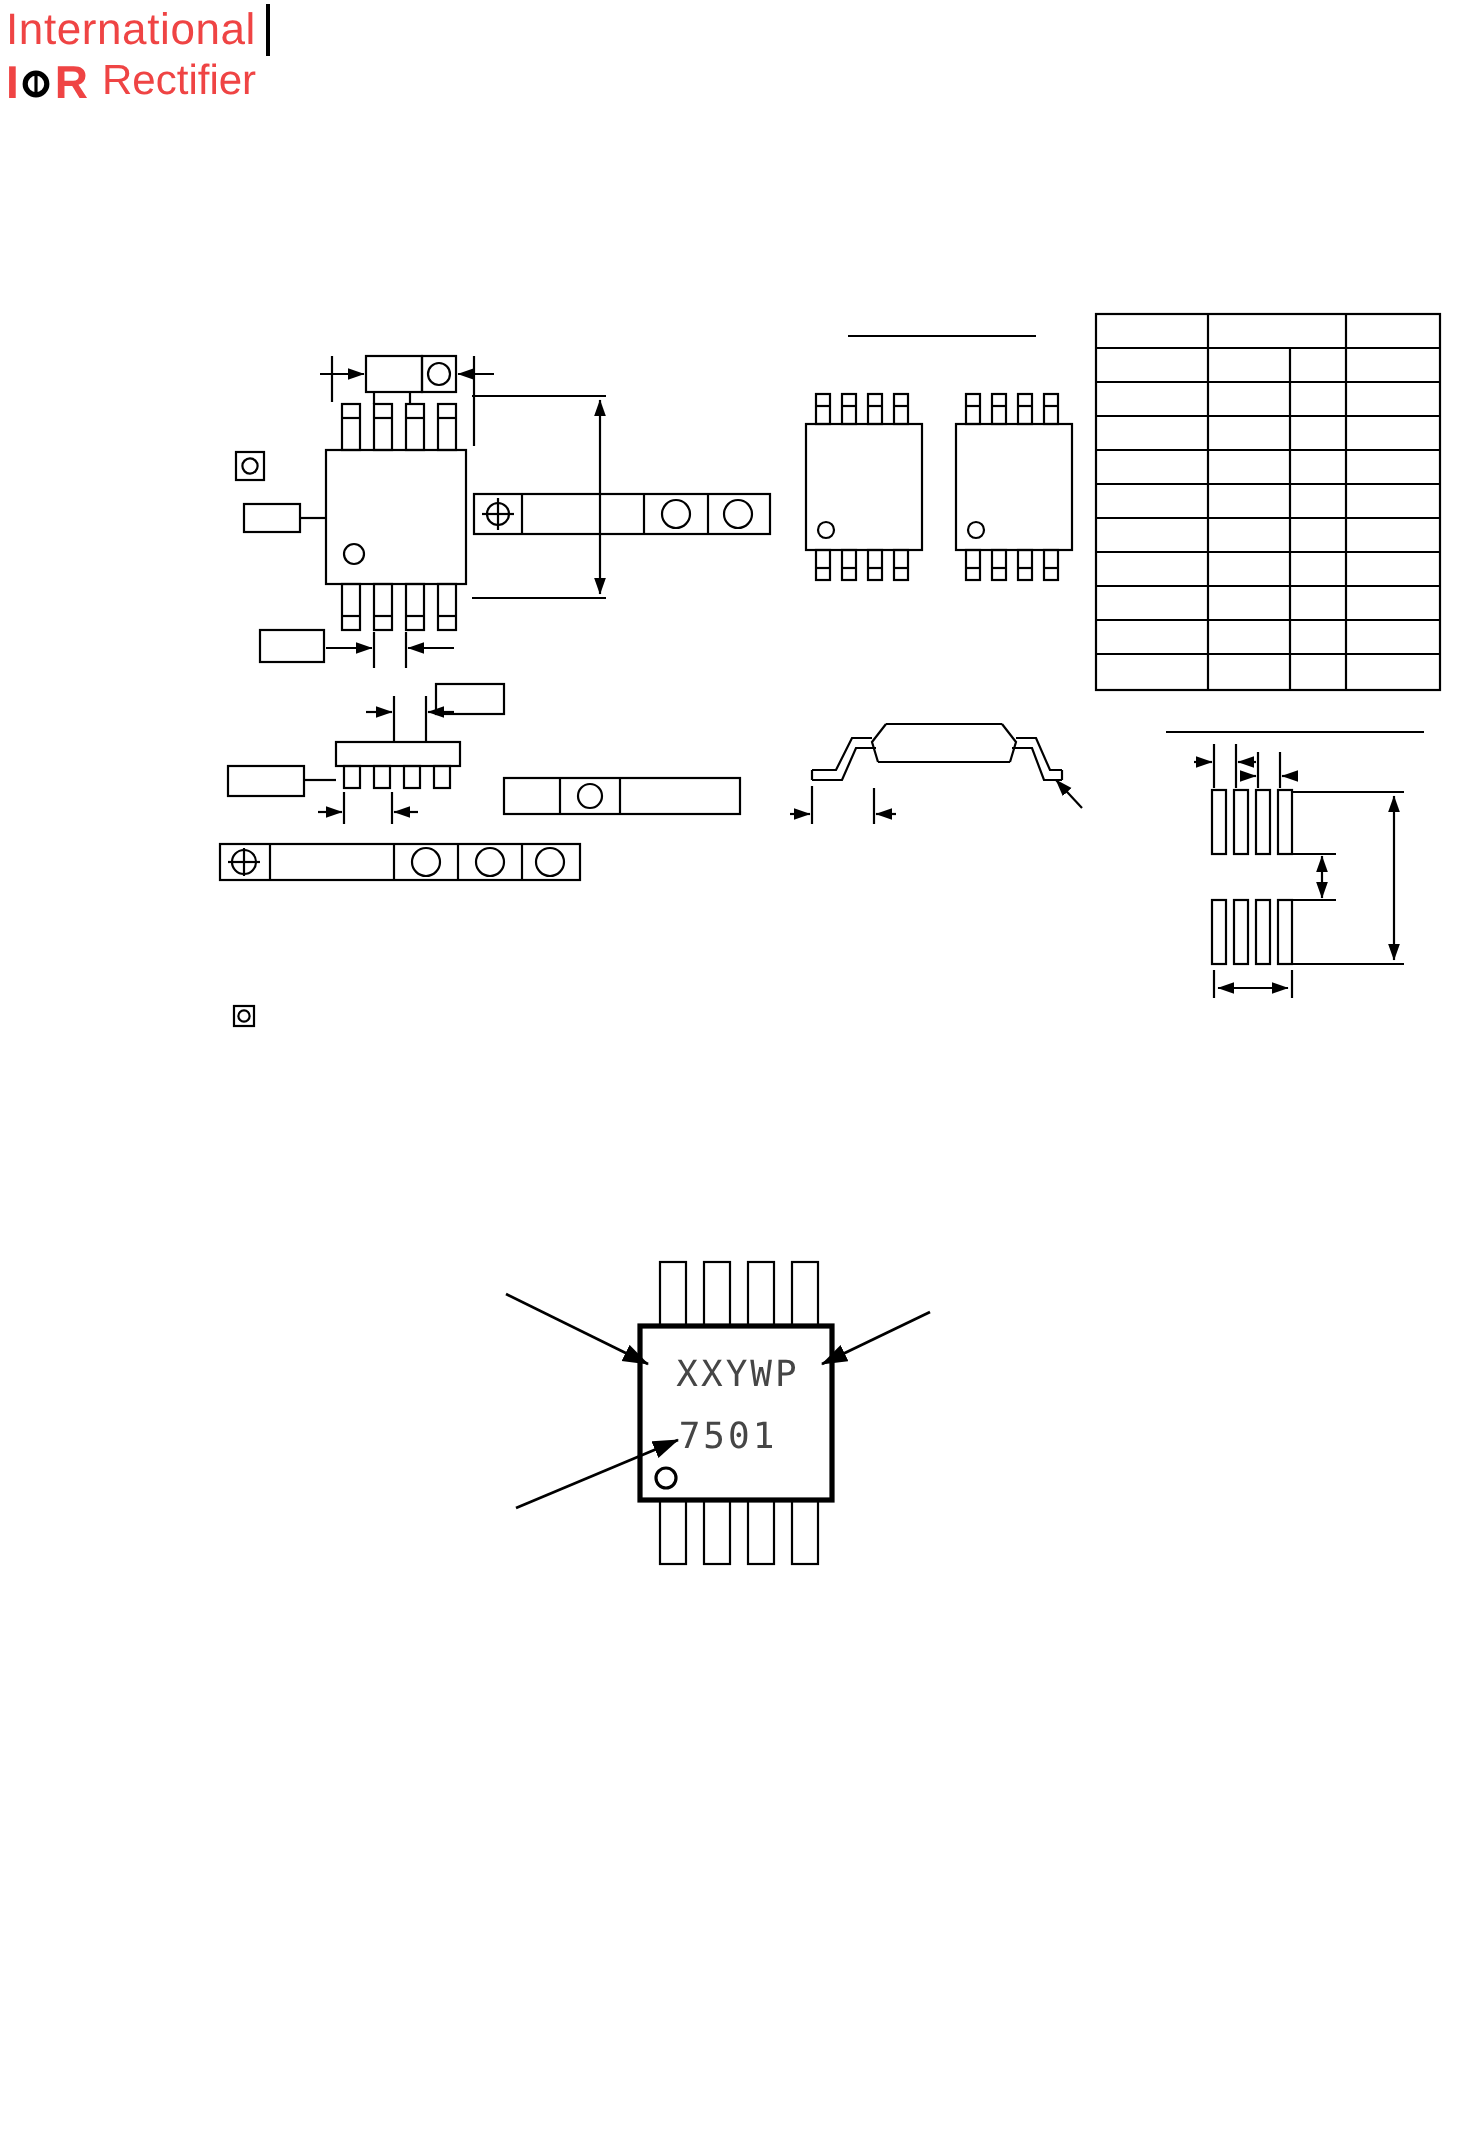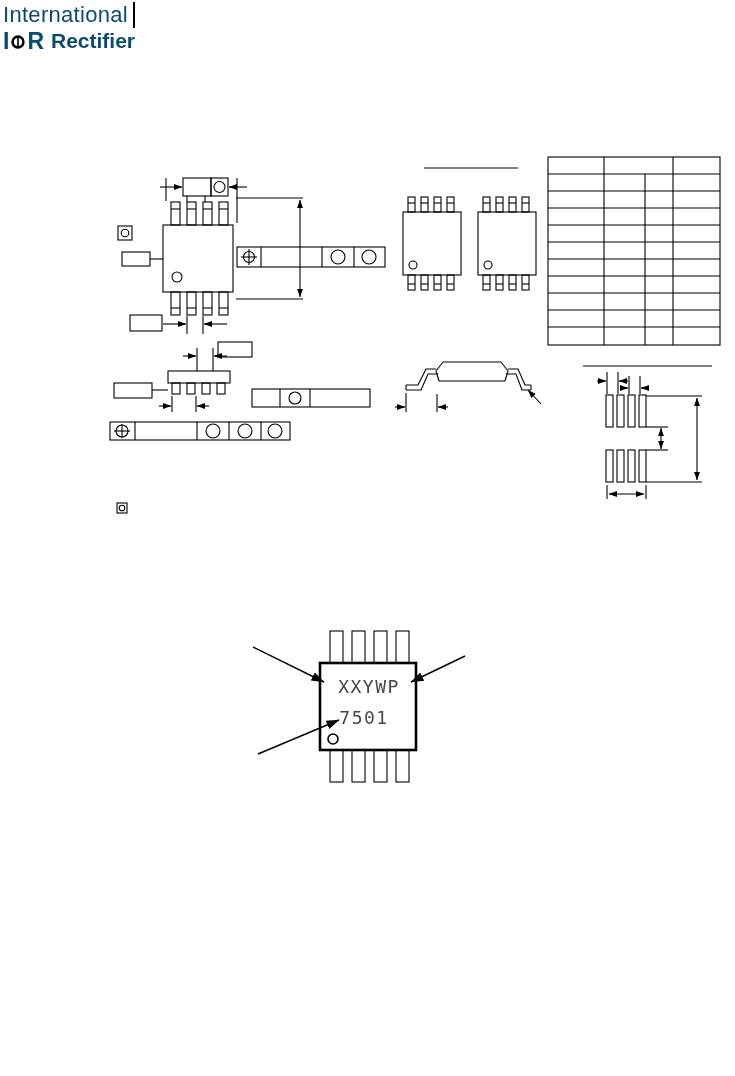--- a/index.html
+++ b/index.html
@@ -3,31 +3,31 @@
 <meta charset="utf-8">
 <style>
   html, body { margin: 0; padding: 0; background: #ffffff; }
   .page {
     position: relative;
     width: 735px;
     height: 852px;
     background: #ffffff;
     overflow: hidden;
     font-family: "Liberation Sans", sans-serif;
-    color: #0c4a6e;
+    color: #ef4444;
   }
   
   .logo { position: absolute; left: 3px; top: 2px; }
   .logo-top { display: flex; align-items: stretch; }
   .logo-intl { font-size: 22px; font-weight: 400; letter-spacing: 0.3px; line-height: 26px; }
   .logo-bar { width: 0; border-left: 2px solid #000; margin-left: 5px; }
   .logo-bottom { display: flex; align-items: center; margin-top: 1px; height: 24px; }
   .ir-mark { display: inline-flex; align-items: center; font-weight: 700; font-size: 23px; line-height: 22px; }
   .o-mark { display: inline-flex; margin: 0 1px; }
-  .rectifier { font-size: 21px; font-weight: 700; margin-left: 7px; line-height: 22px; }
+  .rectifier { font-size: 21px; font-weight: 400; margin-left: 7px; line-height: 22px; }
   svg.draw { position: absolute; left: 0; top: 0; }
 </style>
 </head>
 <body>
 
 <div class="page">
 
   <div class="logo">
     <div class="logo-top">
       <span class="logo-intl">International</span>

